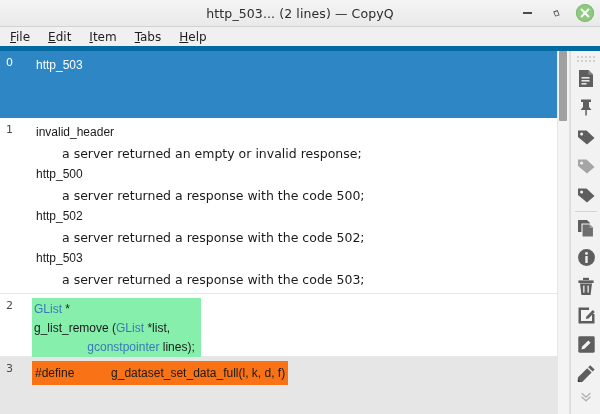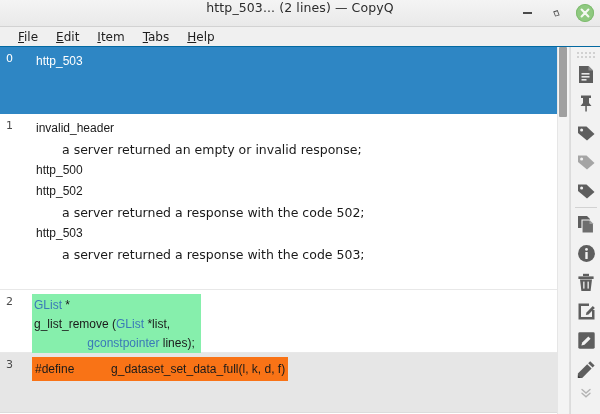--- a/index.html
+++ b/index.html
@@ -25,21 +25,21 @@
   }
 
   
   .titlebar {
     position: relative;
     height: 26px;
     min-height: 26px;
     background: linear-gradient(to bottom, #f4f4f4 0%, #e9e9e9 100%);
     border-bottom: 1px solid #d2d2d2;
     display: flex;
-    align-items: flex-start;
+    align-items: center;
     justify-content: center;
   }
   .title-text {
     font-size: 12.5px;
     color: #2c2c2c;
     letter-spacing: 0.1px;
     white-space: nowrap;
   }
   .win-controls {
     position: absolute;
@@ -75,23 +75,23 @@
   }
   .win-btn.close svg { display: block; }
 
   
   .menubar {
     height: 19px;
     min-height: 19px;
     background: #f0f0f0;
     display: flex;
     align-items: center;
-    padding-left: 16px;
+    padding-left: 8px;
     gap: 14px;
-    border-bottom: 1px solid #0369a1;
+    border-bottom: 5px solid #0369a1;
   }
   .menu-item {
     font-size: 12px;
     color: #1e1e1e;
     padding: 0 2px;
     cursor: default;
     white-space: nowrap;
   }
   .menu-item u { text-decoration: underline; }
 
@@ -283,20 +283,21 @@
           <div class="mono indent-1">http_503</div>
         </div>
       </div>
 
       <div class="row" style="height:176px;">
         <div class="idx">1</div>
         <div class="content">
           <div class="mono indent-1">invalid_header</div>
           <div class="prose indent-2">a server returned an empty or invalid response;</div>
           <div class="mono indent-1">http_500</div>
+          <div class="prose indent-2">a server returned a response with the code 500;</div>
           <div class="mono indent-1">http_502</div>
           <div class="prose indent-2">a server returned a response with the code 502;</div>
           <div class="mono indent-1">http_503</div>
           <div class="prose indent-2">a server returned a response with the code 503;</div>
         </div>
       </div>
 
       <div class="row" style="height:63px;">
         <div class="idx">2</div>
         <div class="content">

